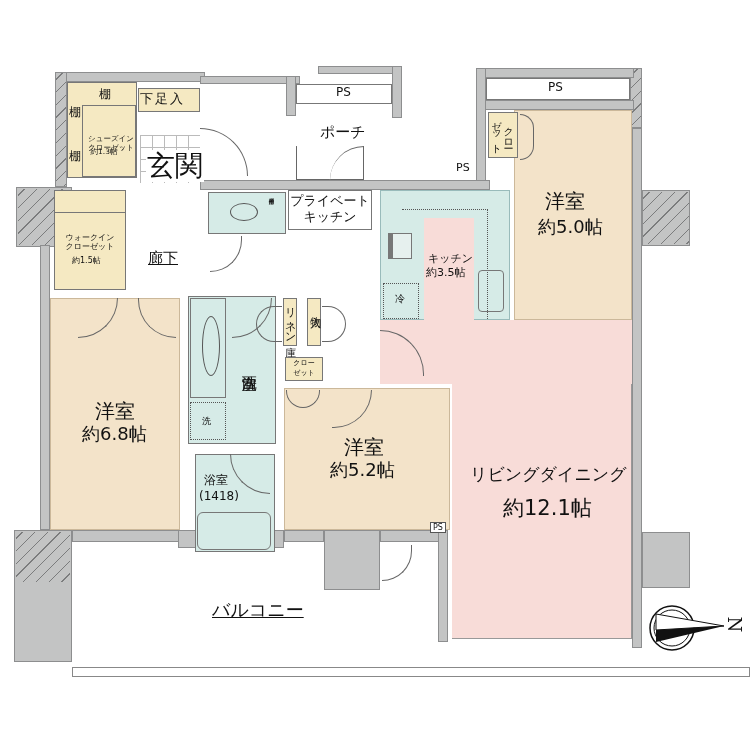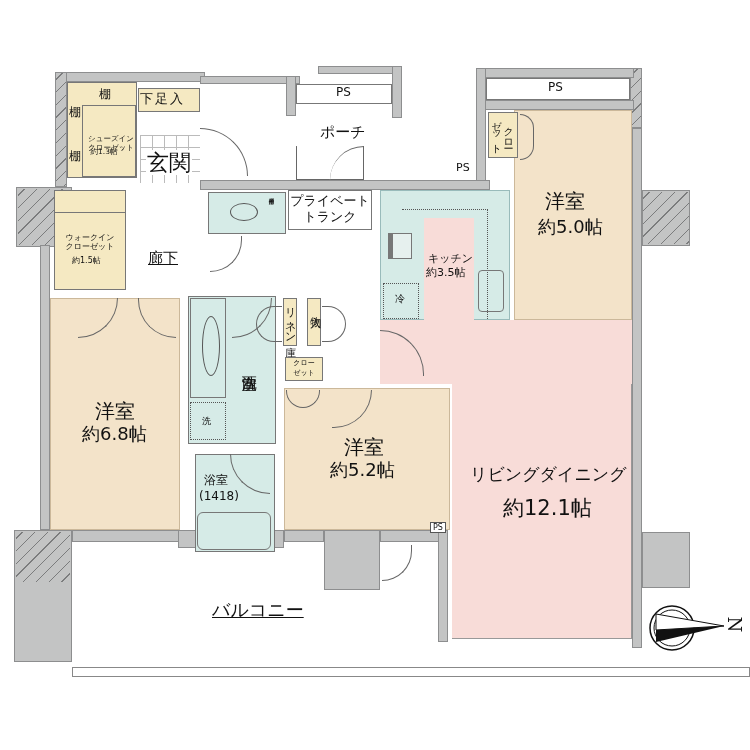--- a/index.html
+++ b/index.html
@@ -58,21 +58,21 @@
 <div class="lbl" style="left:69px;top:106px;font-size:12px;">棚</div>
 <div class="lbl" style="left:69px;top:150px;font-size:12px;">棚</div>
 <div class="lbl" style="left:84px;top:135px;width:54px;font-size:7.5px;white-space:pre-line;">シューズイン
 クローゼット</div>
 <div class="lbl" style="left:83px;top:148px;width:42px;font-size:7.5px;">約1.3帖</div>
 
 <div class="abs cream line" style="left:138px;top:88px;width:62px;height:24px;"></div>
 <div class="lbl" style="left:140px;top:92px;width:44px;font-size:13px;letter-spacing:2px;">下足入</div>
 
 <div class="abs" style="left:140px;top:135px;width:60px;height:48px;background-image:linear-gradient(#bbb 1px,transparent 1px),linear-gradient(90deg,#bbb 1px,transparent 1px);background-size:12px 12px;"></div>
-<div class="lbl" style="left:146px;top:150px;font-size:22px;background:#fff;padding:0 1px;">玄関</div>
+<div class="lbl" style="left:146px;top:150px;font-size:28px;background:#fff;padding:0 1px;">玄関</div>
 <div class="door" style="left:200px;top:128px;width:48px;height:48px;border-left:none;border-bottom:none;border-radius:0 48px 0 0;"></div>
 
 <div class="abs white line" style="left:296px;top:84px;width:96px;height:20px;"></div>
 <div class="lbl" style="left:336px;top:86px;font-size:12px;">PS</div>
 <div class="lbl" style="left:320px;top:124px;font-size:15px;">ポーチ</div>
 <div class="door" style="left:296px;top:146px;width:34px;height:34px;border-right:none;border-top:none;border-radius:0 0 0 0;border-top-right-radius:34px;"></div>
 <div class="door" style="left:330px;top:146px;width:34px;height:34px;border-left:none;border-top-left-radius:34px;"></div>
 
 <div class="abs white line" style="left:486px;top:78px;width:144px;height:22px;"></div>
 <div class="lbl" style="left:548px;top:81px;font-size:12px;">PS</div>
@@ -86,21 +86,21 @@
 <div class="lbl" style="left:545px;top:190px;font-size:20px;">洋室</div>
 <div class="lbl" style="left:538px;top:217px;font-size:18px;">約5.0帖</div>
 
 <div class="abs mint line" style="left:208px;top:192px;width:78px;height:42px;"></div>
 <div class="abs" style="left:230px;top:203px;width:28px;height:18px;border:1px solid #555;border-radius:50%;"></div>
 <div class="lbl vert" style="left:268px;top:194px;font-size:5.5px;line-height:7px;">上部吊戸棚</div>
 <div class="door" style="left:210px;top:236px;width:32px;height:36px;border-left:none;border-top:none;border-radius:0 0 32px 0;"></div>
 
 <div class="abs white line" style="left:288px;top:190px;width:84px;height:40px;"></div>
 <div class="lbl" style="left:290px;top:193px;width:80px;font-size:13px;white-space:pre-line;line-height:16px;">プライベート
-トランク</div>
+キッチン</div>
 
 <div class="abs mint" style="left:380px;top:190px;width:130px;height:130px;border:1px solid #9bb;"></div>
 <div class="abs pink" style="left:424px;top:218px;width:50px;height:102px;"></div>
 <div class="abs" style="left:402px;top:209px;width:86px;height:110px;border-top:1.5px dotted #555;border-right:1.5px dotted #555;"></div>
 <div class="abs line" style="left:388px;top:233px;width:24px;height:26px;background:#e6f0ee;border-left:5px solid #777;"></div>
 <div class="abs line" style="left:478px;top:270px;width:26px;height:42px;border-radius:4px;"></div>
 <div class="abs mint dotted" style="left:383px;top:283px;width:36px;height:36px;"></div>
 <div class="lbl" style="left:395px;top:293px;font-size:10px;">冷</div>
 <div class="lbl" style="left:428px;top:253px;font-size:11px;">キッチン</div>
 <div class="lbl" style="left:426px;top:267px;font-size:11px;">約3.5帖</div>

